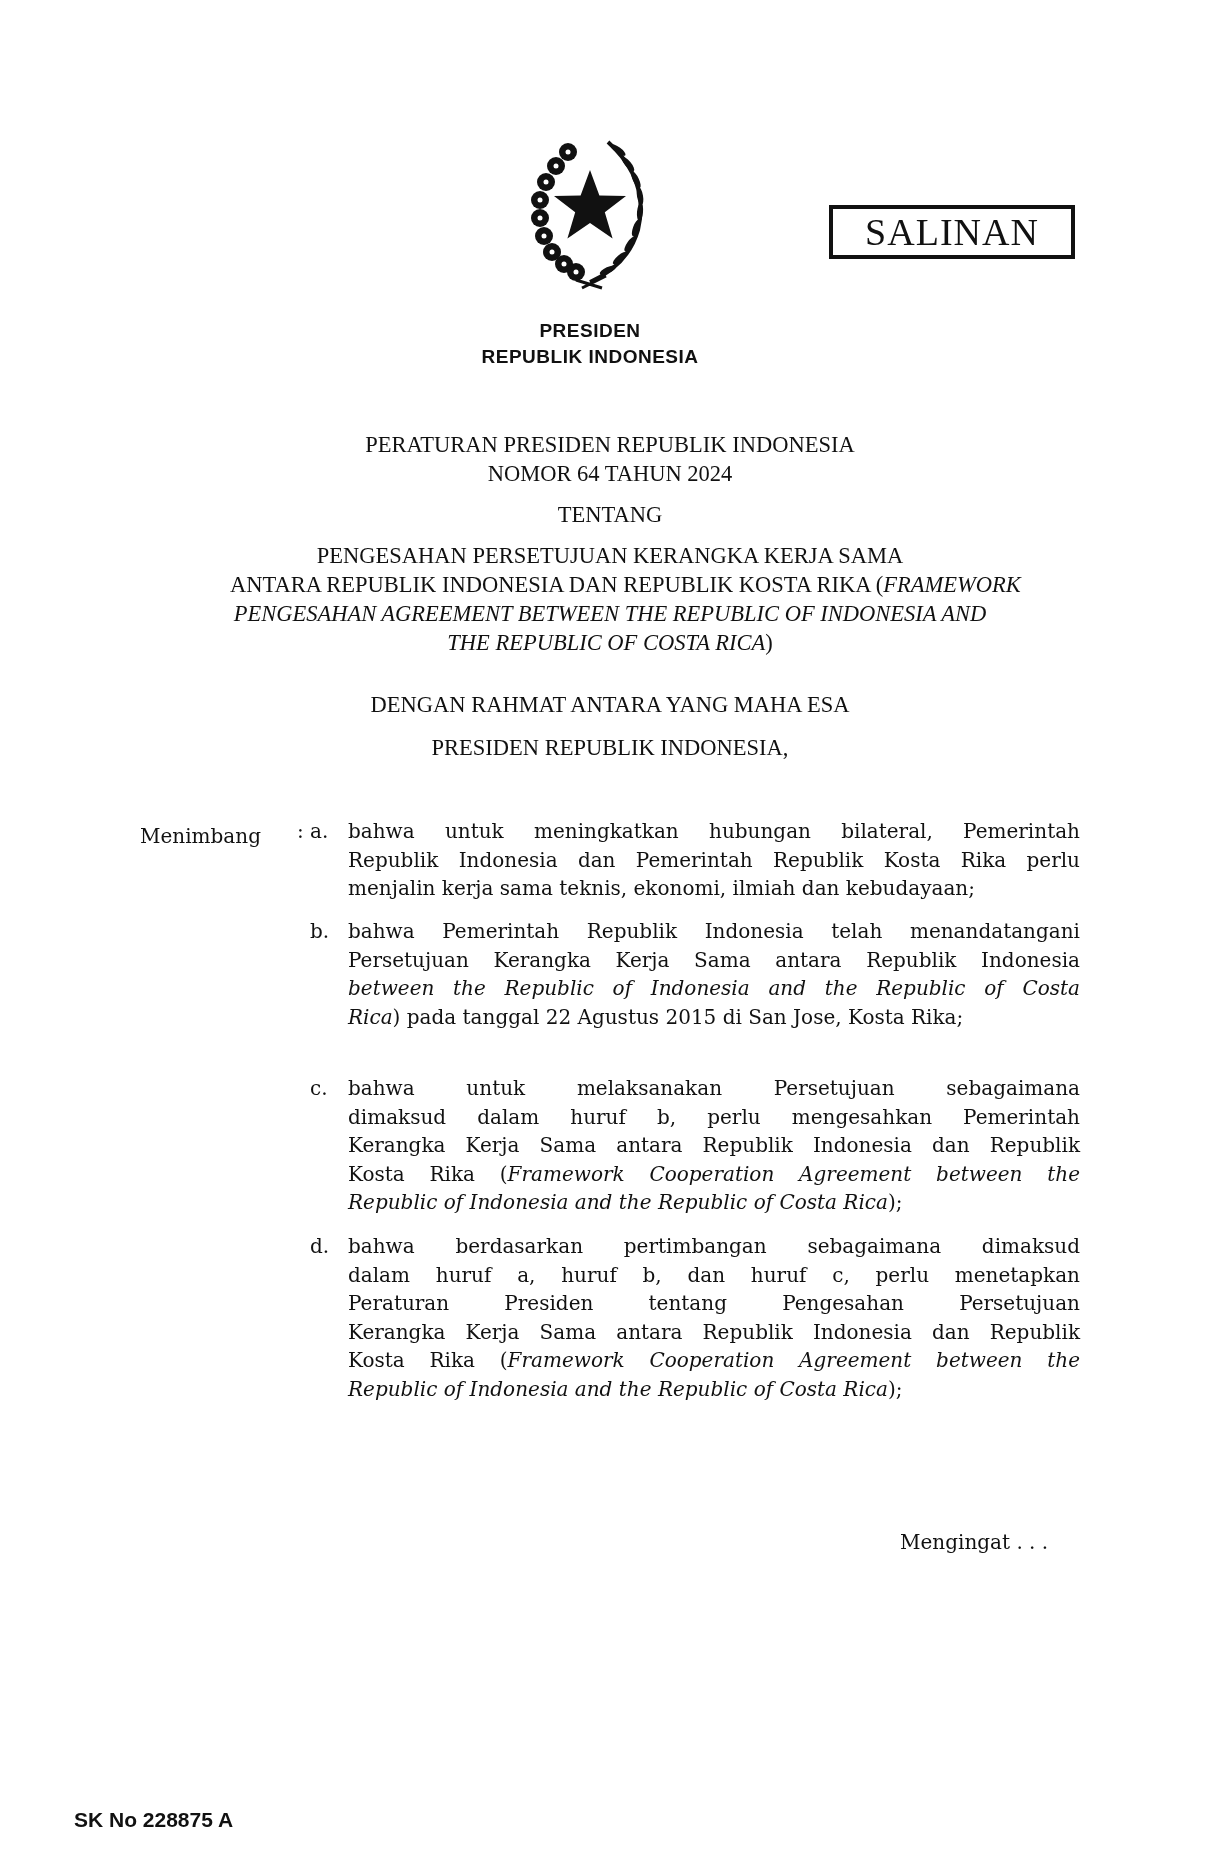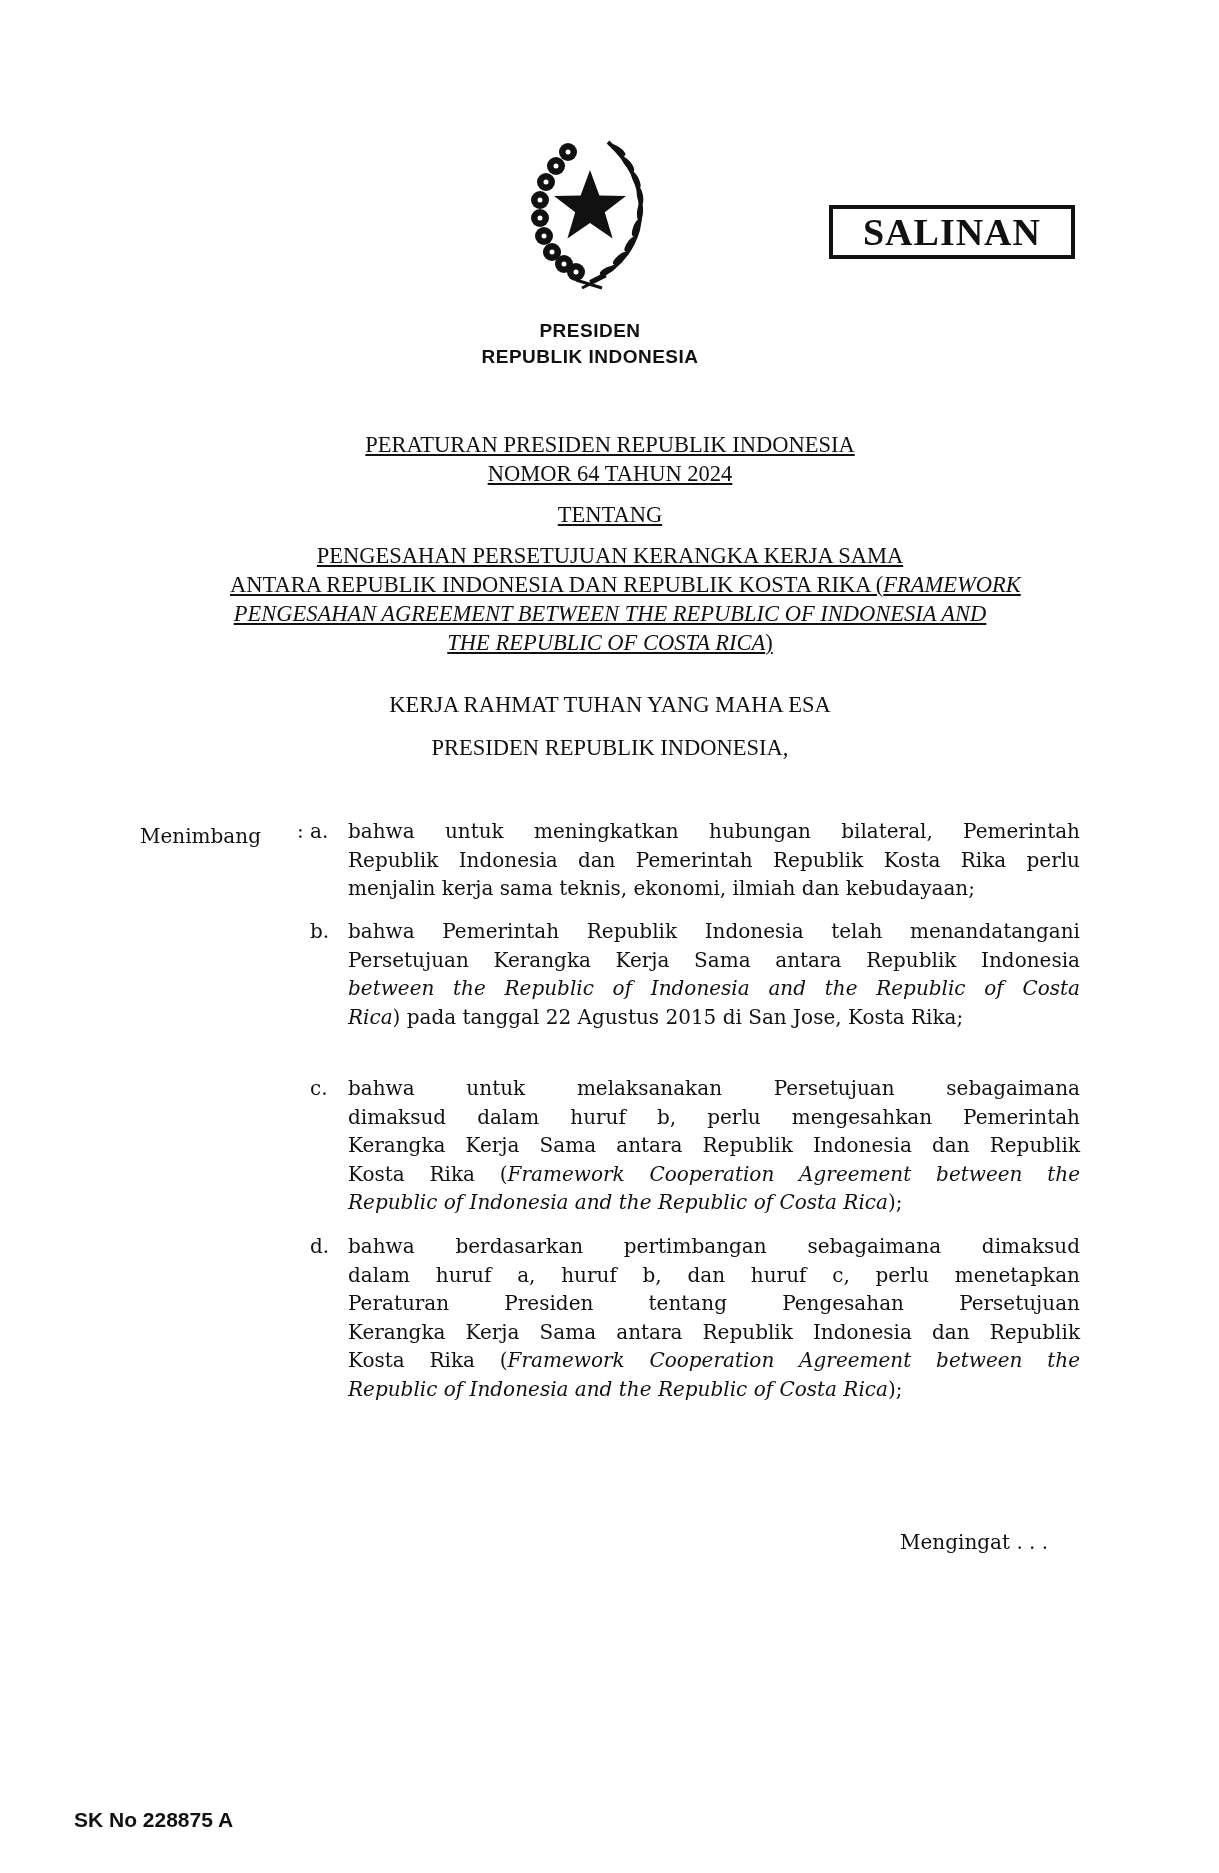--- a/index.html
+++ b/index.html
@@ -5,30 +5,30 @@
     html, body { margin: 0; padding: 0; background: #ffffff; }
     body {
       width: 1219px; height: 1873px; position: relative; overflow: hidden;
       color: #111; font-family: "DejaVu Serif", serif;
     }
     .emblem { position: absolute; left: 520px; top: 130px; width: 140px; height: 160px; }
     .salinan {
       position: absolute; left: 829px; top: 205px; width: 246px; height: 54px;
       border: 4px solid #111; box-sizing: border-box;
       display: flex; align-items: center; justify-content: center;
-      font-family: "Liberation Serif", serif; font-weight: bold; font-size: 38px; letter-spacing: 1px;
+      font-family: "Liberation Serif", serif; font-weight: normal; font-size: 38px; letter-spacing: 1px;
     }
     .presiden-label {
       position: absolute; left: 440px; top: 318px; width: 300px; text-align: center;
       font-family: "Liberation Sans", sans-serif; font-weight: bold; font-size: 19px; line-height: 26px;
       letter-spacing: 0.5px;
     }
     .title-block {
       position: absolute; left: 230px; top: 430px; width: 760px; text-align: center;
-      font-family: "Liberation Serif", serif; font-size: 22.5px; line-height: 29px; text-decoration: underline;
+      font-family: "Liberation Serif", serif; font-size: 22.5px; line-height: 29px;
     }
     .title-block .line { display: block; white-space: nowrap; }
     .gap-s { height: 12px; }
     .gap-m { height: 12px; }
     .opening {
       position: absolute; left: 230px; top: 690px; width: 760px; text-align: center;
       font-family: "Liberation Serif", serif; font-size: 22.5px; line-height: 29px;
     }
     .opening .line { display: block; }
     .opening .line + .line { margin-top: 14px; }
@@ -118,21 +118,21 @@
   <div class="gap-m"></div>
   <div id="subject-lines">
       <span class="line"><span>PENGESAHAN PERSETUJUAN KERANGKA KERJA SAMA</span></span>
       <span class="line"><span>ANTARA REPUBLIK INDONESIA DAN REPUBLIK KOSTA RIKA (</span><i>FRAMEWORK</i></span>
       <span class="line"><i>PENGESAHAN AGREEMENT BETWEEN THE REPUBLIC OF INDONESIA AND</i></span>
       <span class="line"><i>THE REPUBLIC OF COSTA RICA</i><span>)</span></span>
     </div>
 </div>
 
 <div class="opening">
-  <span class="line">KERJA RAHMAT TUHAN YANG MAHA ESA</span>
+  <span class="line">DENGAN RAHMAT ANTARA YANG MAHA ESA</span>
   <span class="line">PRESIDEN REPUBLIK INDONESIA,</span>
 </div>
 
 <div class="consider">
   <span class="consider-label">Menimbang</span>
   <span class="consider-colon">:</span>
   <div id="consider-items">
       <div class="item" style="top: 0px;">
         <span class="letter">a.</span>
         <div class="text">

